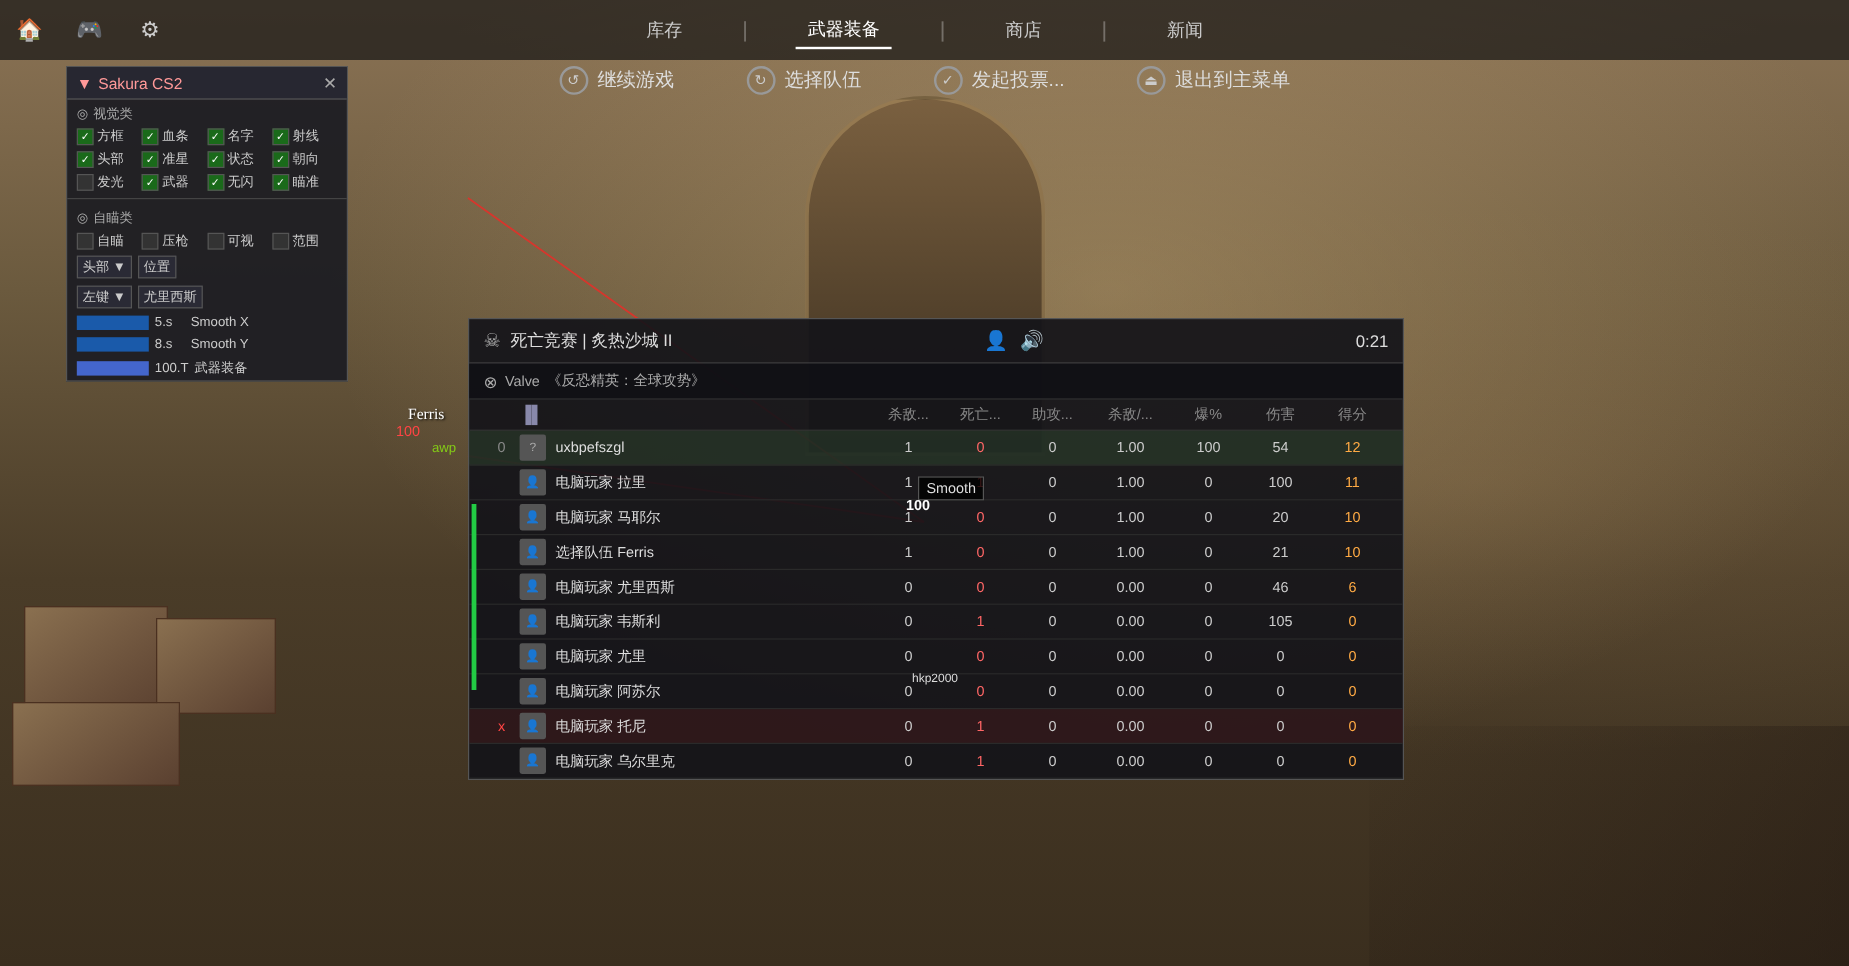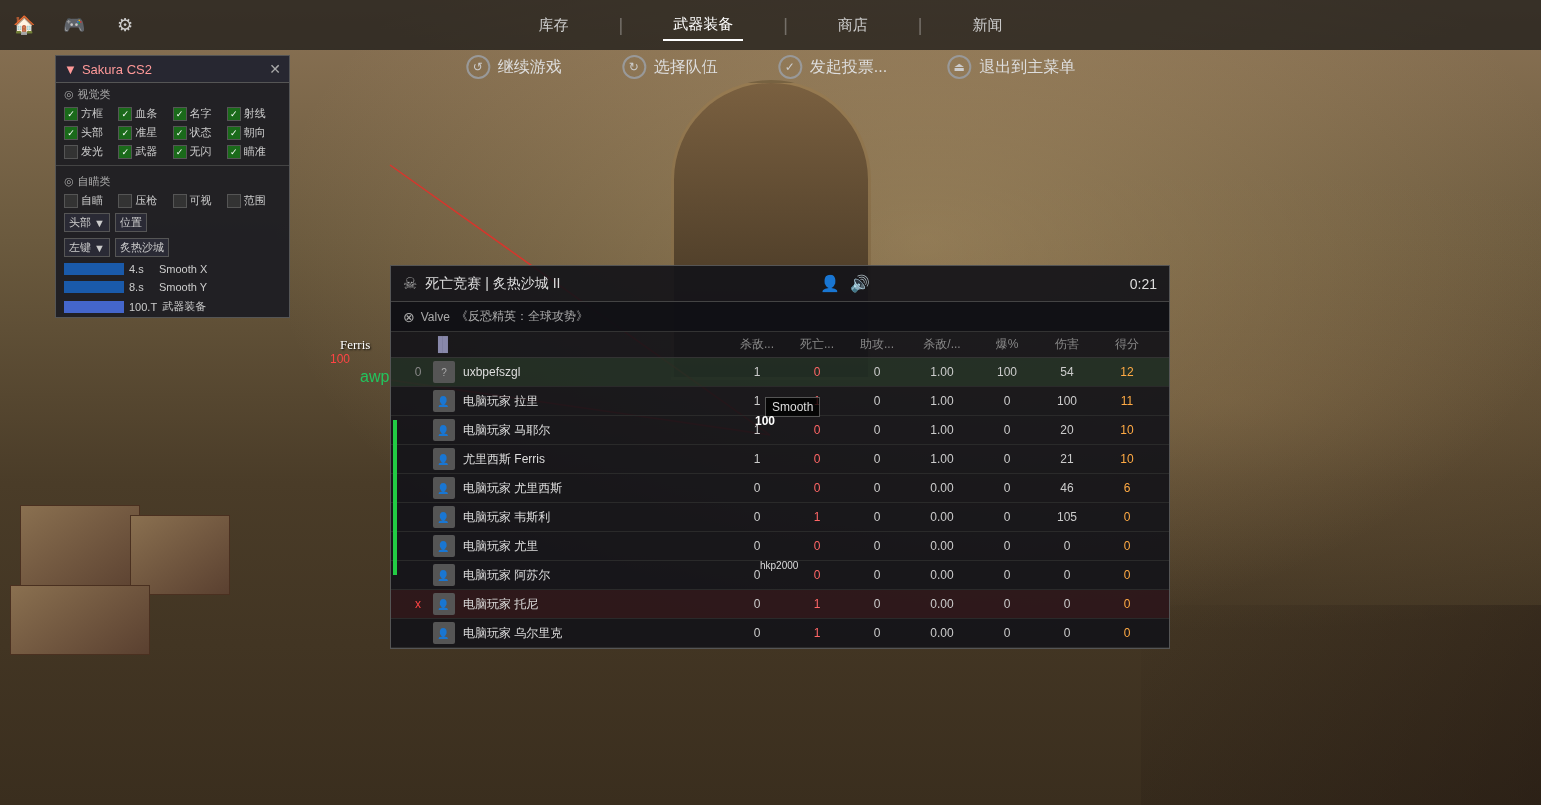--- a/index.html
+++ b/index.html
@@ -151,22 +151,22 @@
       top: 352px;
       left: 330px;
       color: #ff4444;
       font-size: 12px;
       z-index: 5;
     }
     .awp-label {
       position: absolute;
       top: 368px;
       left: 360px;
-      color: #22c55e;
-      font-size: 16px;
+      color: #84cc16;
+      font-size: 11px;
       z-index: 5;
     }
 
     
     .popup-ulysses {
       position: absolute;
       top: 397px;
       left: 765px;
       background: rgba(0,0,0,0.8);
       color: #ddd;
@@ -537,27 +537,27 @@
       <span>位置</span>
     </div>
   </div>
 
   <div class="dropdown-row">
     <div class="dropdown-box">
       <span>左键</span>
       <span>▼</span>
     </div>
     <div class="dropdown-box">
-      <span>炙热沙城</span>
+      <span>尤里西斯</span>
     </div>
   </div>
 
   <div class="slider-row">
     <div class="slider-track"></div>
-    <span class="slider-val">4.s</span>
+    <span class="slider-val">5.s</span>
     <span class="slider-label">Smooth X</span>
   </div>
 
   <div class="slider-row">
     <div class="slider-track"></div>
     <span class="slider-val">8.s</span>
     <span class="slider-label">Smooth Y</span>
   </div>
 
   <div class="slider-row">
@@ -641,21 +641,21 @@
         <span class="sb-num">1.00</span>
         <span class="sb-num">0</span>
         <span class="sb-num">20</span>
         <span class="sb-num score">10</span>
       </div>
       <div class="sb-row">
         <span class="sb-num" style="color: rgb(136, 136, 136);"></span>
         <div class="sb-avatar">
           <span style="font-size: 10px;">👤</span>
         </div>
-        <span class="sb-name">尤里西斯 Ferris</span>
+        <span class="sb-name">选择队伍 Ferris</span>
         <span class="sb-num">1</span>
         <span class="sb-num red">0</span>
         <span class="sb-num">0</span>
         <span class="sb-num">1.00</span>
         <span class="sb-num">0</span>
         <span class="sb-num">21</span>
         <span class="sb-num score">10</span>
       </div>
       <div class="sb-row">
         <span class="sb-num" style="color: rgb(136, 136, 136);"></span>

